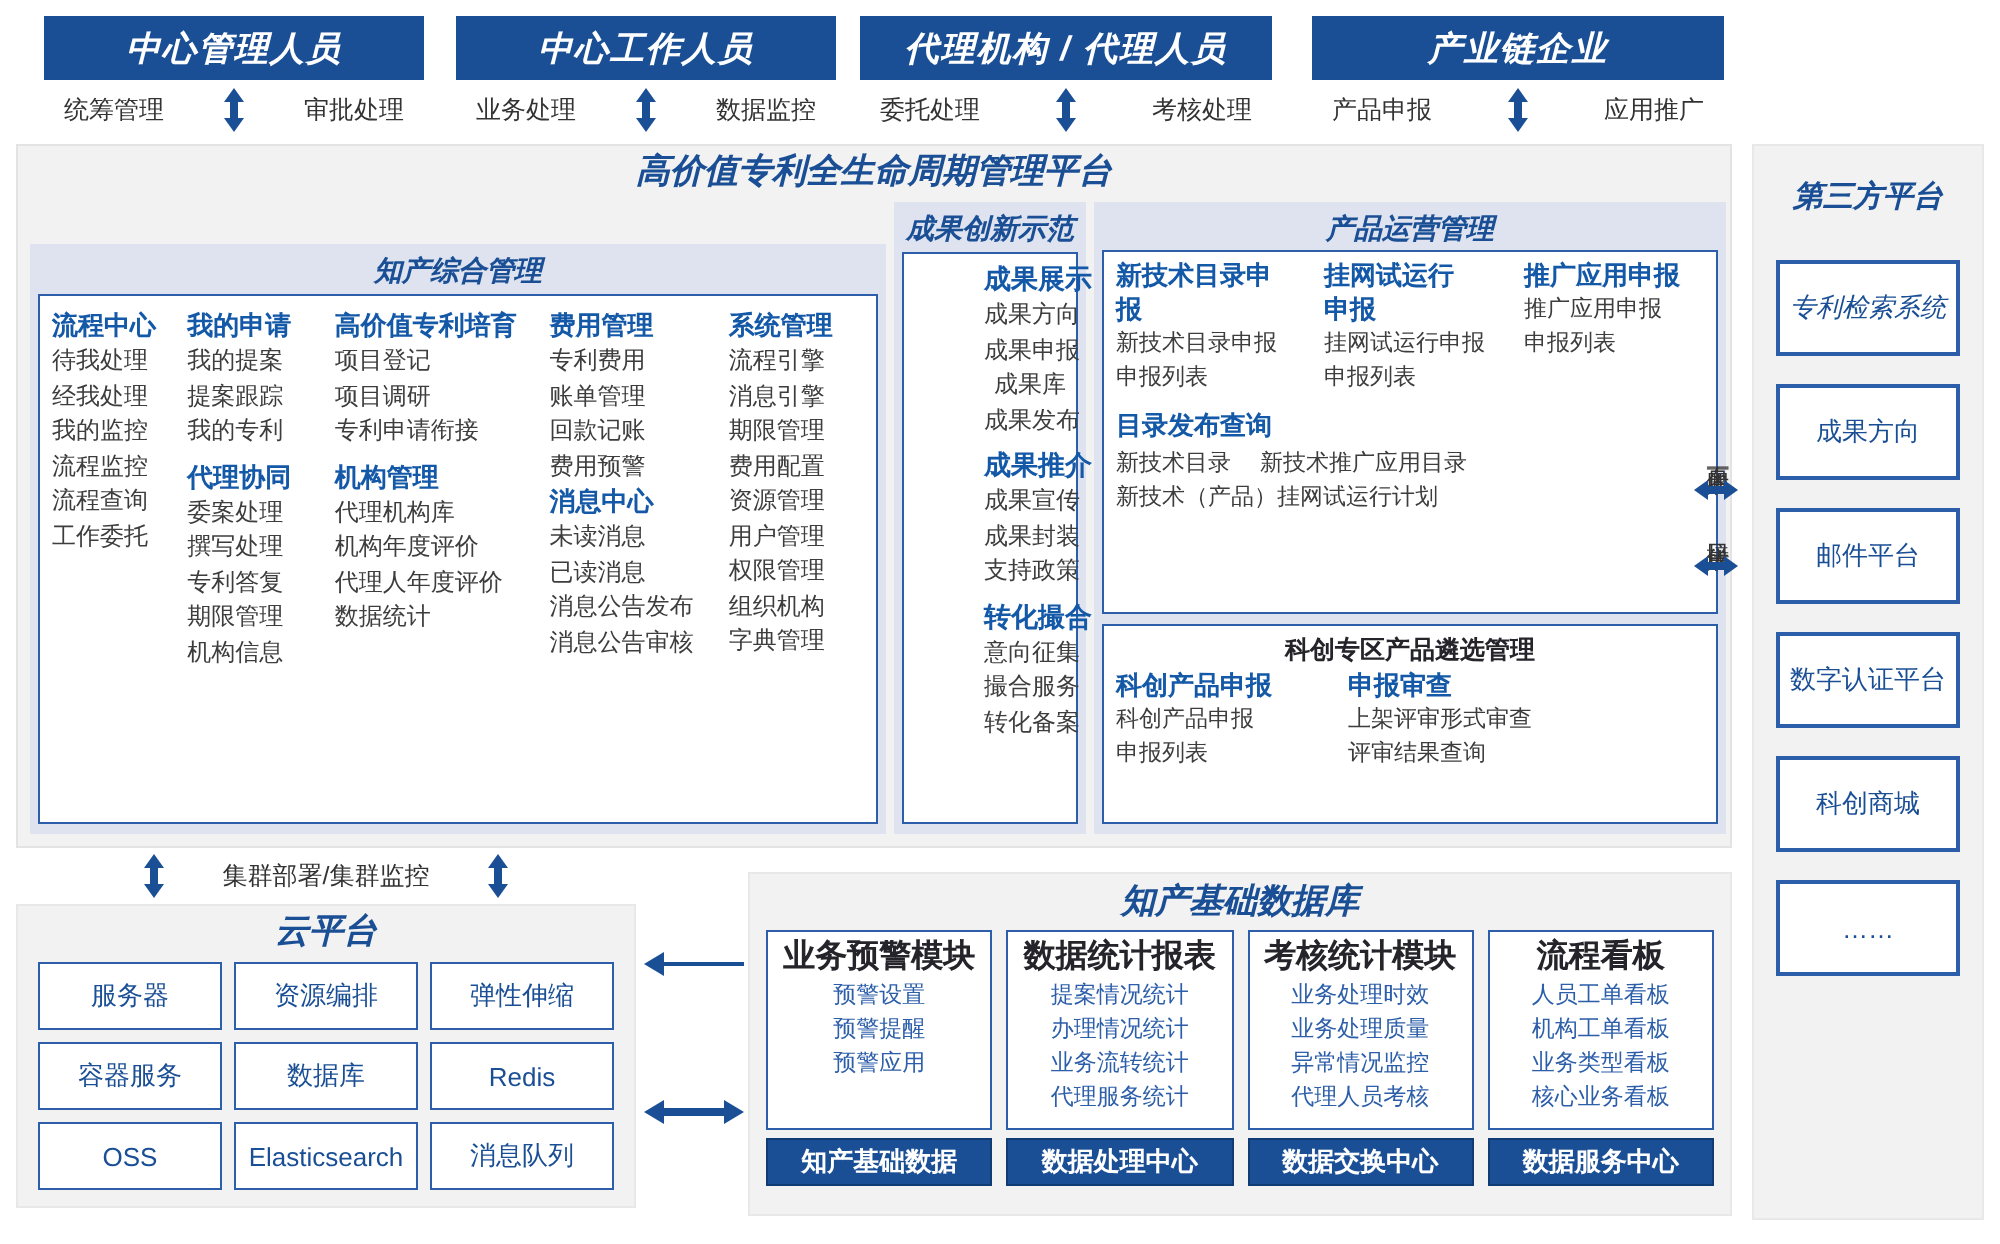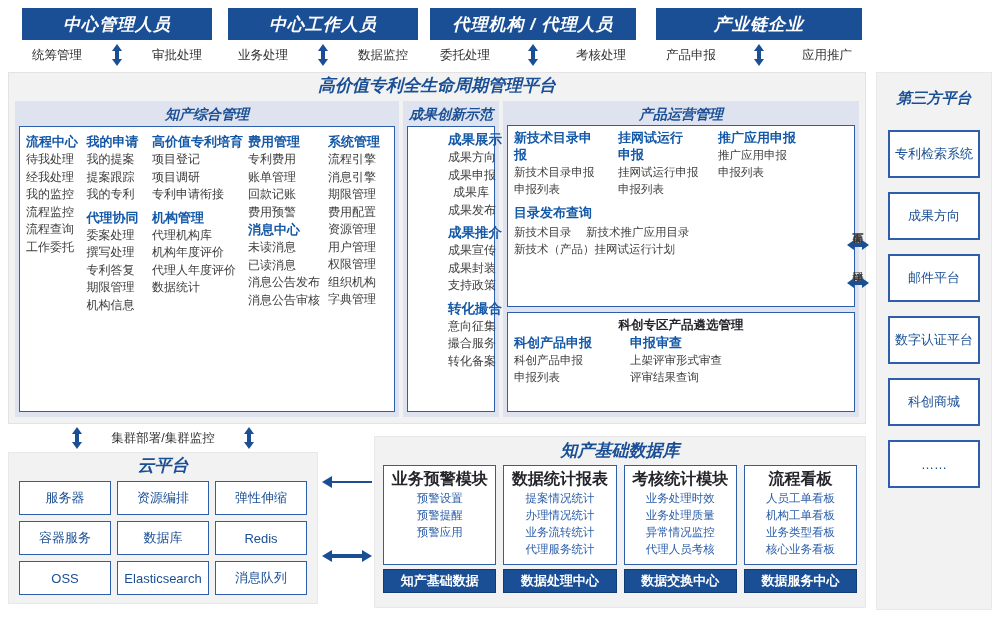--- a/index.html
+++ b/index.html
@@ -51,21 +51,21 @@
   .platform-title {
     height:26px; line-height:26px; text-align:center;
     font-size:17px; font-weight:bold; font-style:italic; color:#1a4f95;
   }
   .groups { position:absolute; left:6px; top:28px; right:6px; bottom:6px; display:flex; gap:4px; }
   .group { background:#dfe3ef; padding:3px 4px 5px 4px; display:flex; flex-direction:column; }
   .group > .gtitle {
     text-align:center; font-size:14px; font-weight:bold; font-style:italic;
     color:#1a4f95; height:22px; line-height:20px;
   }
-  .g1 { width:384px; }
+  .g1 { width:428px;margin-top:21px; }
   .g2 { width:96px; }
   .g3 { flex:1; }
 
   .whitebox { background:#fff; border:1px solid #2c5ea9; flex:1; }
 
   .cols { display:flex; height:100%; padding:6px 4px 4px 6px; }
   .col { display:flex; flex-direction:column; }
   .col h4 {
     margin:0 0 1px 0; font-size:13px; font-weight:bold; color:#1458a8;
     line-height:17px; white-space:nowrap;
@@ -116,21 +116,21 @@
   .tp-title {
     text-align:center; font-size:15px; font-weight:bold; font-style:italic;
     color:#1a4f95; padding-top:16px;
   }
   .tp-item {
     width:92px; height:48px; margin:14px auto 0 auto;
     border:2px solid #2c5ea9; background:#fff;
     display:flex; align-items:center; justify-content:center;
     font-size:13px; color:#1a4f95; font-weight:normal;
   }
-  .tp-item.first { margin-top:22px; }
+  .tp-item.first { margin-top:22px;font-style:italic; }
 
   
   .cluster {
     position:absolute; left:8px; top:427px; width:310px; height:22px;
     display:flex; align-items:center; justify-content:center; gap:28px;
     font-size:12.5px; color:#333;
   }
 
   
   .cloud {

